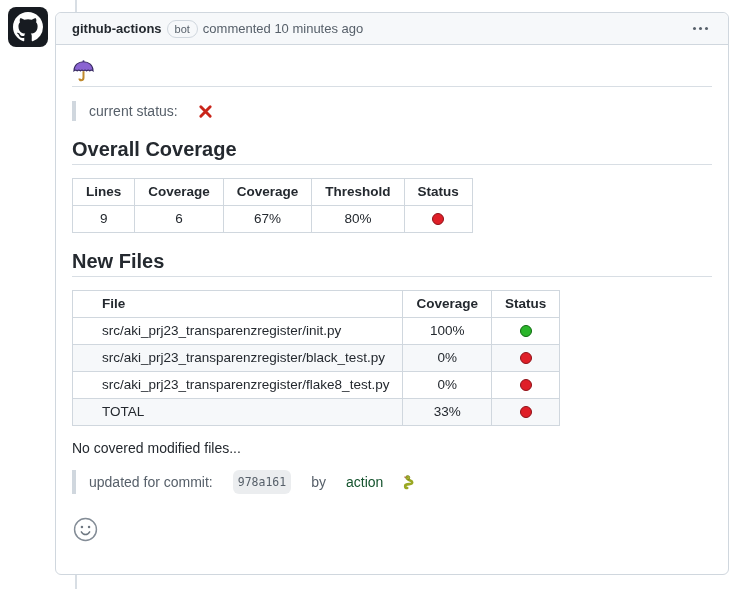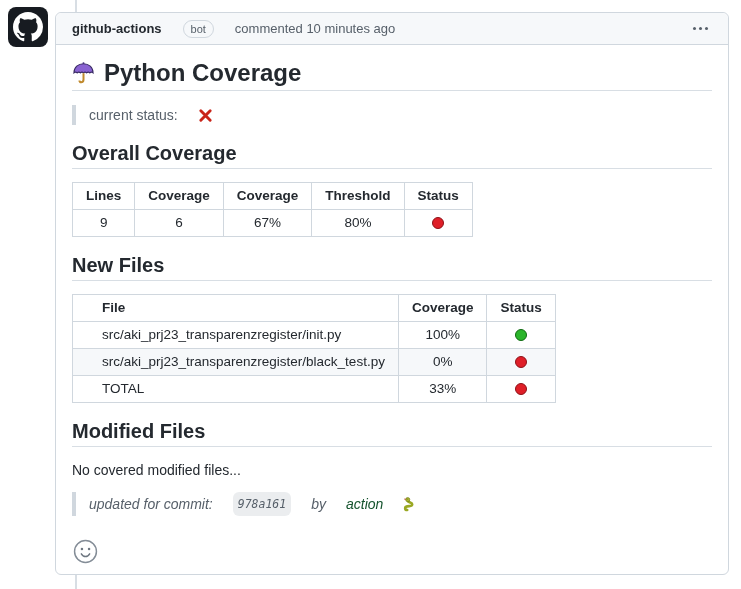--- a/index.html
+++ b/index.html
@@ -24,21 +24,21 @@
   }
   .comment {
     position: absolute; left: 55px; top: 12px; width: 674px; height: 563px;
     background: #fff; border: 1px solid #d0d7de; border-radius: 6px;
     z-index: 1; overflow: hidden;
   }
   .comment-header {
     position: relative;
     height: 32px; background: #f6f8fa; border-bottom: 1px solid #d0d7de;
     border-radius: 6px 6px 0 0;
-    display: flex; align-items: center; gap: 21px; padding: 0 16px;
+    display: flex; align-items: center; gap: 5px; padding: 0 16px;
     color: #57606a; font-size: 13px;
   }
   .caret-outer, .caret-inner {
     position: absolute; top: 9px; width: 0; height: 0;
     border-style: solid;
   }
   .caret-outer { left: -8px; border-width: 7px 8px 7px 0; border-color: transparent #d0d7de transparent transparent; }
   .caret-inner { left: -6.5px; border-width: 7px 8px 7px 0; border-color: transparent #f6f8fa transparent transparent; }
   .author { font-weight: 700; color: #24292f; font-size: 13px; text-decoration: none; cursor: pointer; }
   .bot-badge {
@@ -86,21 +86,21 @@
   .t2 th:nth-child(3){min-width:55px}
 
   .dot {
     display: inline-block; width: 12px; height: 12px; border-radius: 50%;
     vertical-align: middle; border: 1.5px solid transparent;
   }
   .dot[data-status="red"]   { background: #df1f28; border-color: #8e1117; }
   .dot[data-status="green"] { background: #2bb52b; border-color: #0f6a10; }
 
   p.empty-text { line-height: 20px; margin-top: 12px; margin-bottom: 12px; }
-  .footer-quote { margin-bottom: 6px; font-style: italic; }
+  .footer-quote { margin-bottom: 6px; }
   .code-span {
     font-family: "DejaVu Sans Mono", "Liberation Mono", monospace;
     font-size: 11.5px; background: rgba(175,184,193,0.25);
     border-radius: 6px; padding: 2px 5px; color: #57606a;
   }
   a.action-link { color: #14532d; text-decoration: none; cursor: pointer; }
 
   .reaction-row { padding: 4px 0 8px 0; }
   .reaction-btn {
     width: 26px; height: 26px; border-radius: 50%;
@@ -142,21 +142,20 @@
   <div class="comment-body">
 
     <h1 class="cmt-title">
       <span class="inline-svg">
         <svg width="23" height="23" viewBox="0 0 24 24">
           <path d="M12 1.2 V3.4" stroke="#56418f" stroke-width="1.6"></path>
           <path d="M2 12.5 C2 6.5 6.5 2.8 12 2.8 C17.5 2.8 22 6.5 22 12.5 Q20.3 10.7 18.6 12.5 Q16.9 10.7 15.2 12.5 Q13.6 10.7 12 12.5 Q10.4 10.7 8.8 12.5 Q7.1 10.7 5.4 12.5 Q3.7 10.7 2 12.5 Z" fill="#8a63d2" stroke="#3b2d66" stroke-width="1.1"></path>
           <path d="M12 12.8 V19.3 C12 21.4 10.7 22.2 9.6 22.2 C8.5 22.2 7.8 21.4 7.8 20.3" fill="none" stroke="#c08a2e" stroke-width="2.1"></path>
         </svg>
       </span>
-      <span>Python Coverage</span>
     </h1>
 
     <blockquote class="quote">
       <span>current status:</span>
       <span class="inline-svg">
         <svg width="15" height="15" viewBox="0 0 16 16">
           <path d="M3 3 L13 13 M13 3 L3 13" stroke="#c9251a" stroke-width="3.1" stroke-linecap="round"></path>
         </svg>
       </span>
     </blockquote>
@@ -201,28 +200,32 @@
           <td class="file-col">src/aki_prj23_transparenzregister/init.py</td>
           <td>100%</td>
           <td><span class="dot" data-status="green"></span></td>
         </tr>
         <tr>
           <td class="file-col">src/aki_prj23_transparenzregister/black_test.py</td>
           <td>0%</td>
           <td><span class="dot" data-status="red"></span></td>
         </tr>
         <tr>
+          <td class="file-col">src/aki_prj23_transparenzregister/flake8_test.py</td>
+          <td>0%</td>
+          <td><span class="dot" data-status="red"></span></td>
+        </tr>
+        <tr>
           <td class="file-col">TOTAL</td>
           <td>33%</td>
           <td><span class="dot" data-status="red"></span></td>
         </tr>
       </tbody>
     </table>
 
-    <h2 class="section-h">Modified Files</h2>
 
     <p class="empty-text">No covered modified files...</p>
 
     <blockquote class="quote footer-quote">
       <span>updated for commit:</span>
       <span class="code-span">978a161</span>
       <span>by</span>
       <a class="action-link">action</a>
       <span class="inline-svg">
         <svg width="16" height="16" viewBox="0 0 16 16">

